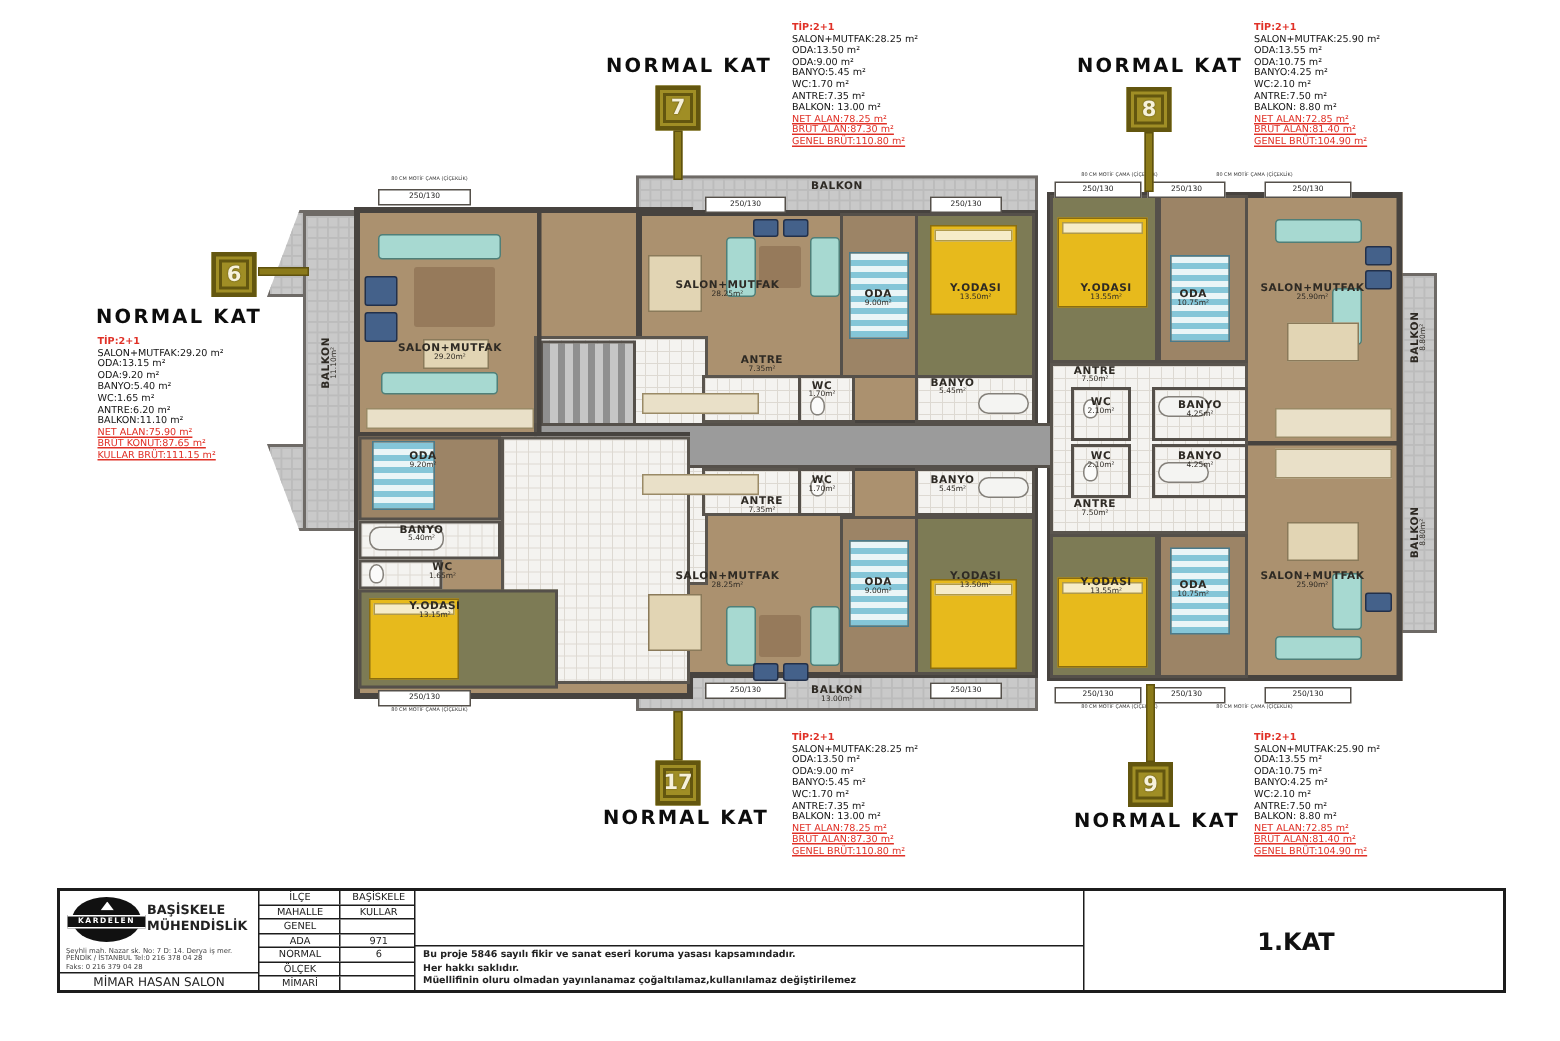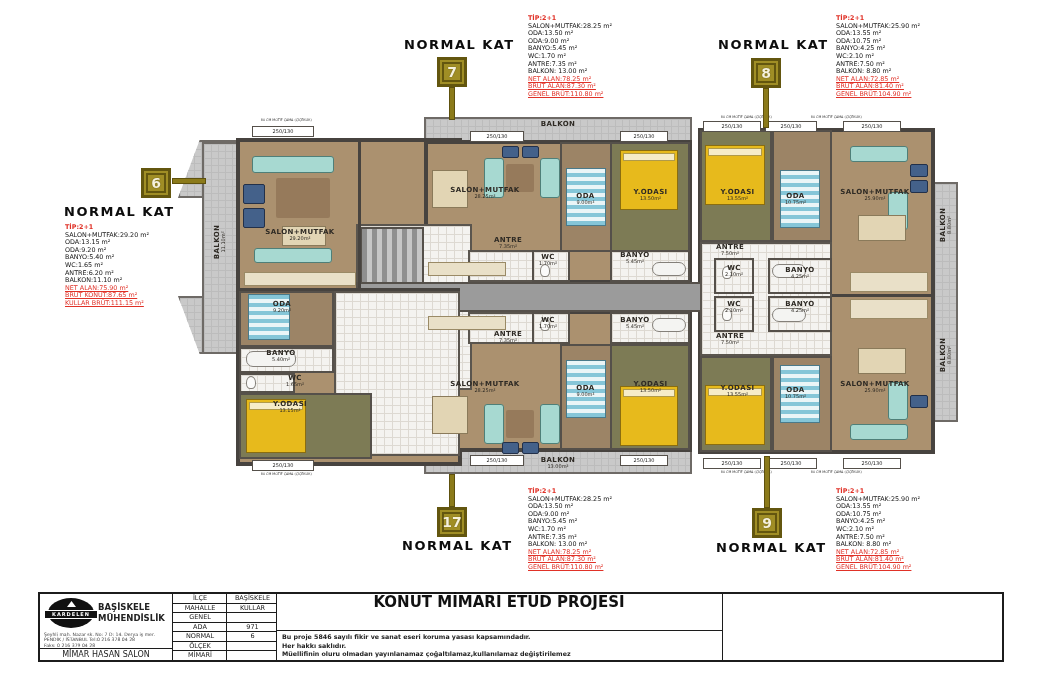--- a/index.html
+++ b/index.html
@@ -393,22 +393,22 @@
         <div class="tb-lab">ÖLÇEK</div>
         <div class="tb-val"></div>
       </div>
         <div class="tb-row">
         <div class="tb-lab">MİMARİ</div>
         <div class="tb-val"></div>
       </div>
       </div>
     <div class="tb-center">
       <div class="tb-title">
-        <div>KONUT MİMARİ ETÜD PROJESİ</div>
       </div>
       <div class="tb-copy">
           <div>Bu proje 5846 sayılı fikir ve sanat eseri koruma yasası kapsamındadır.</div>
           <div>Her hakkı saklıdır.</div>
           <div>Müellifinin oluru olmadan yayınlanamaz çoğaltılamaz,kullanılamaz değiştirilemez</div>
         </div>
     </div>
+    <div class="tb-floor">1.KAT</div>
   </div>
 </div>
 
 </body></html>

